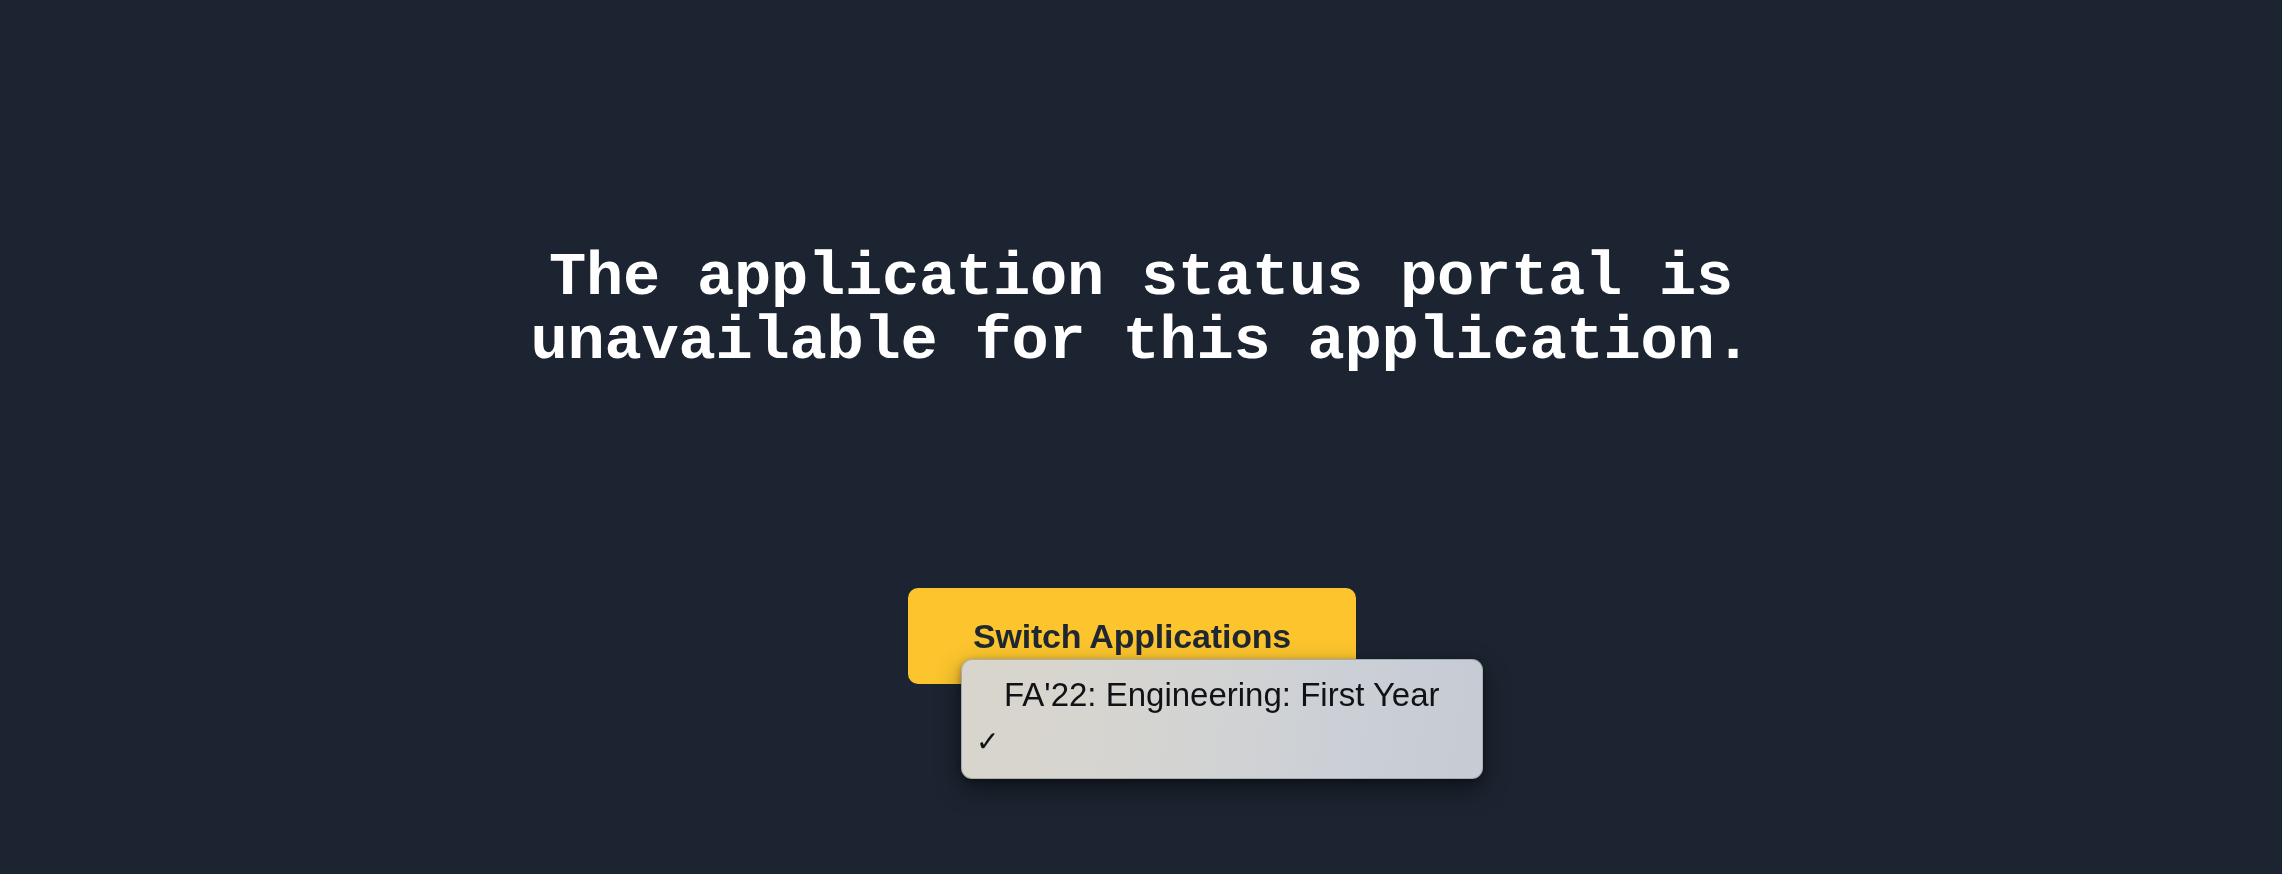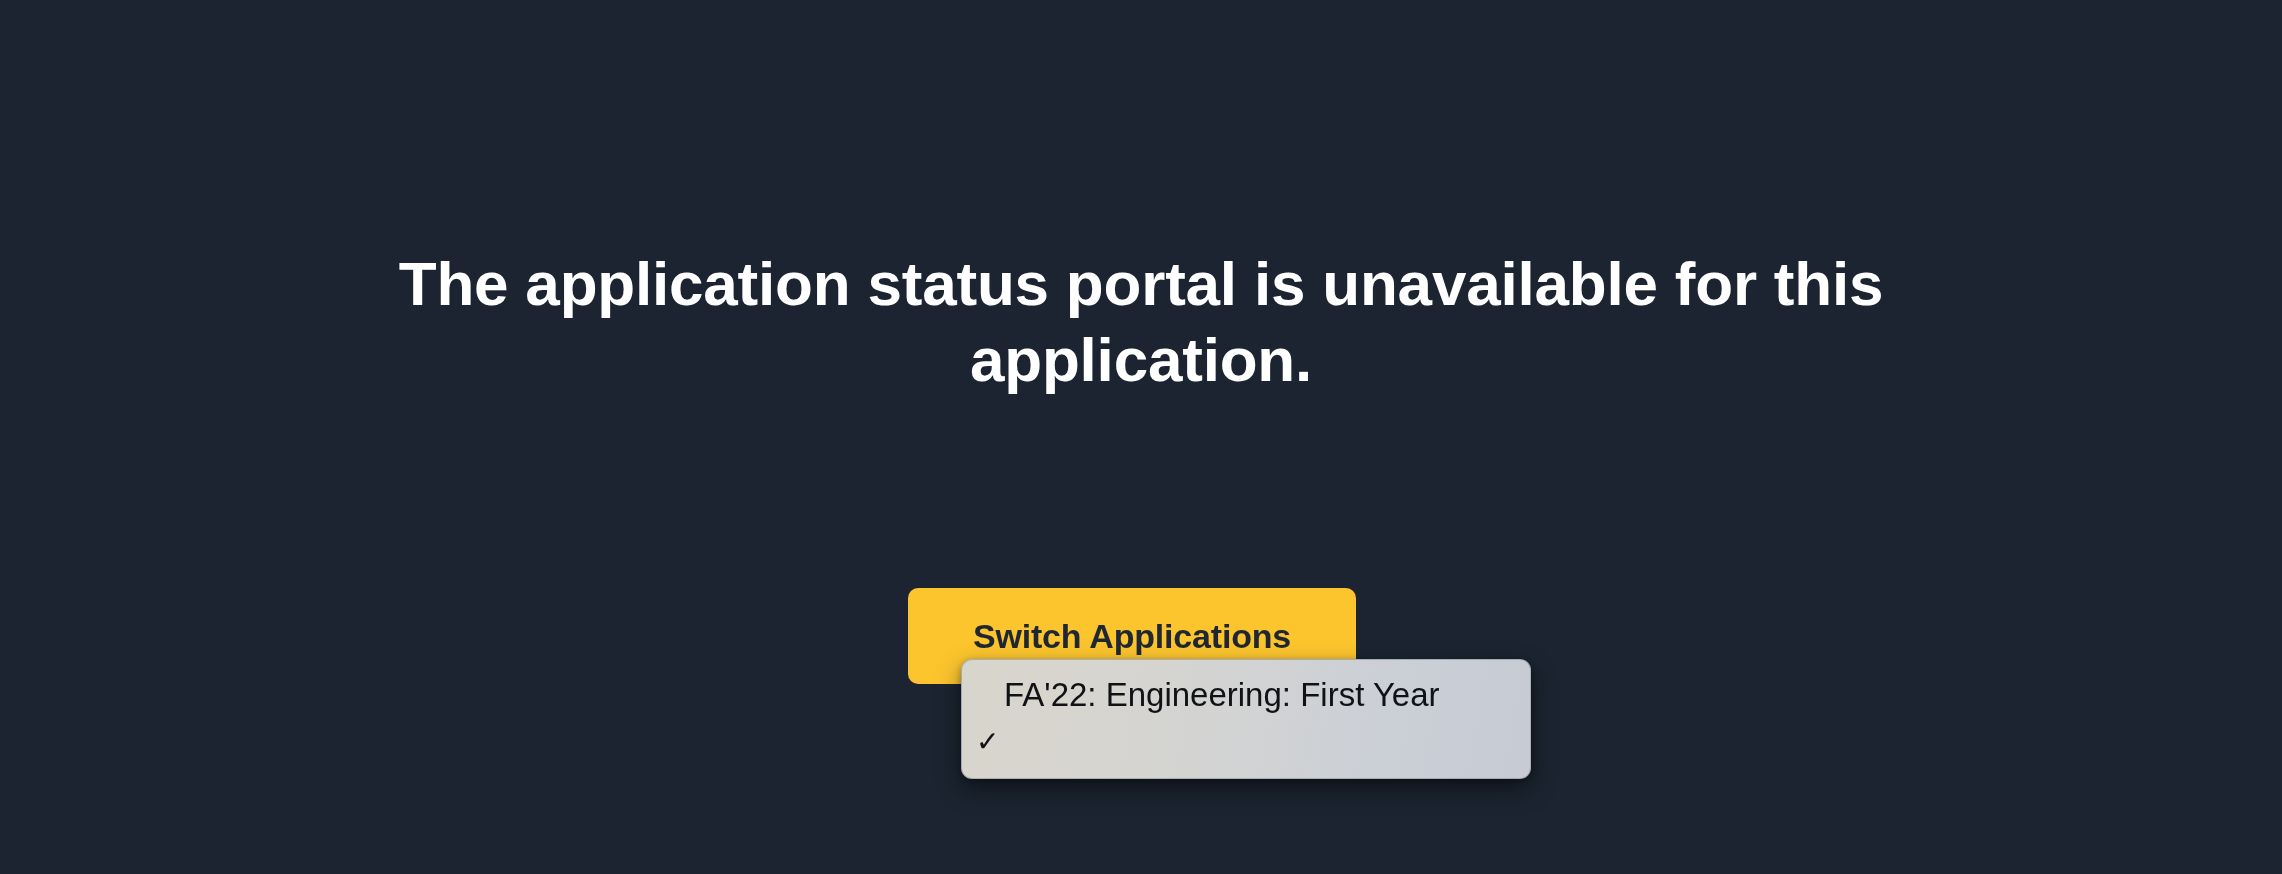--- a/index.html
+++ b/index.html
@@ -27,24 +27,24 @@
     left: 0;
     right: 0;
     top: 246px;
     text-align: center;
     padding: 0 300px;
     box-sizing: border-box;
   }
   .message-heading {
     margin: 0;
     color: #ffffff;
-    font-family: Liberation Sans, sans-serif;
+    font-family: Liberation Mono, monospace;
     font-size: 62px;
     font-weight: bold;
-    line-height: 76px;
+    line-height: 64px;
     letter-spacing: -0.2px;
     max-width: 1620px;
     margin-left: auto;
     margin-right: auto;
   }
 
   
   .switch-button {
     position: absolute;
     left: 908px;
@@ -65,21 +65,21 @@
     align-items: center;
     justify-content: center;
     z-index: 1;
   }
 
   
   .select-menu {
     position: absolute;
     left: 961px;
     top: 659px;
-    width: 570px;
+    width: 522px;
     box-sizing: border-box;
     padding: 10px 0 12px 0;
     border-radius: 11px;
     border: 1px solid rgba(120,128,140,0.45);
     background: linear-gradient(100deg,
                 #d8d5cc 0%,
                 #d7d5cf 22%,
                 #d2d3d3 48%,
                 #cbcfd6 74%,
                 #c6cbd4 100%);

